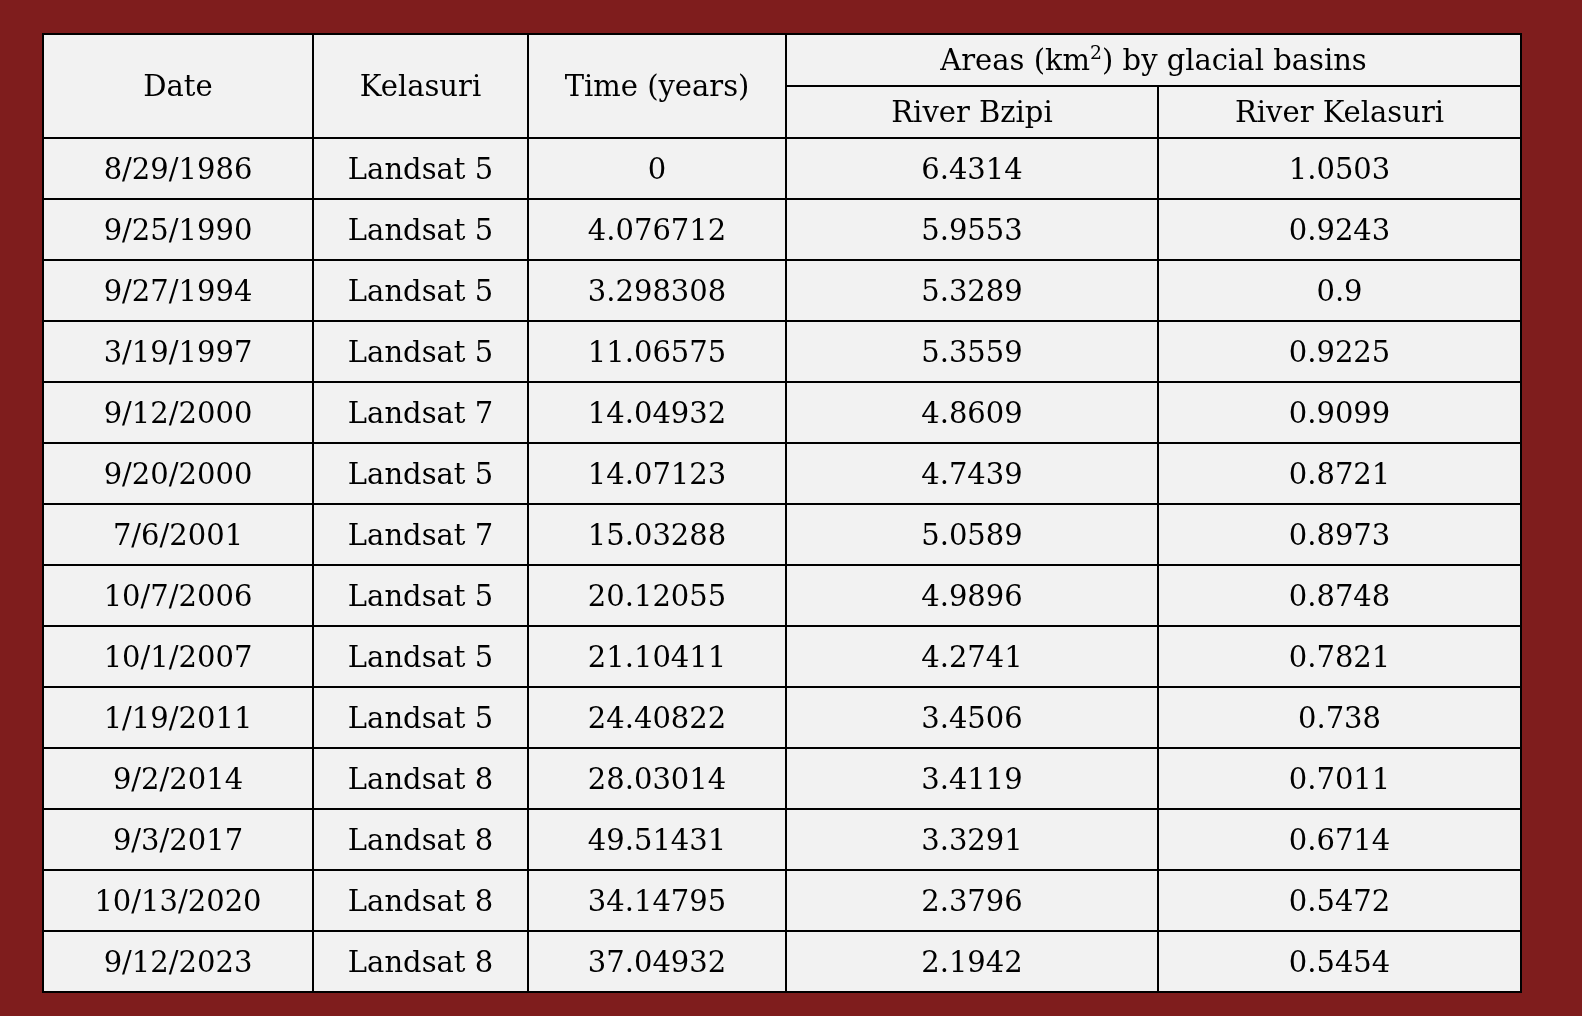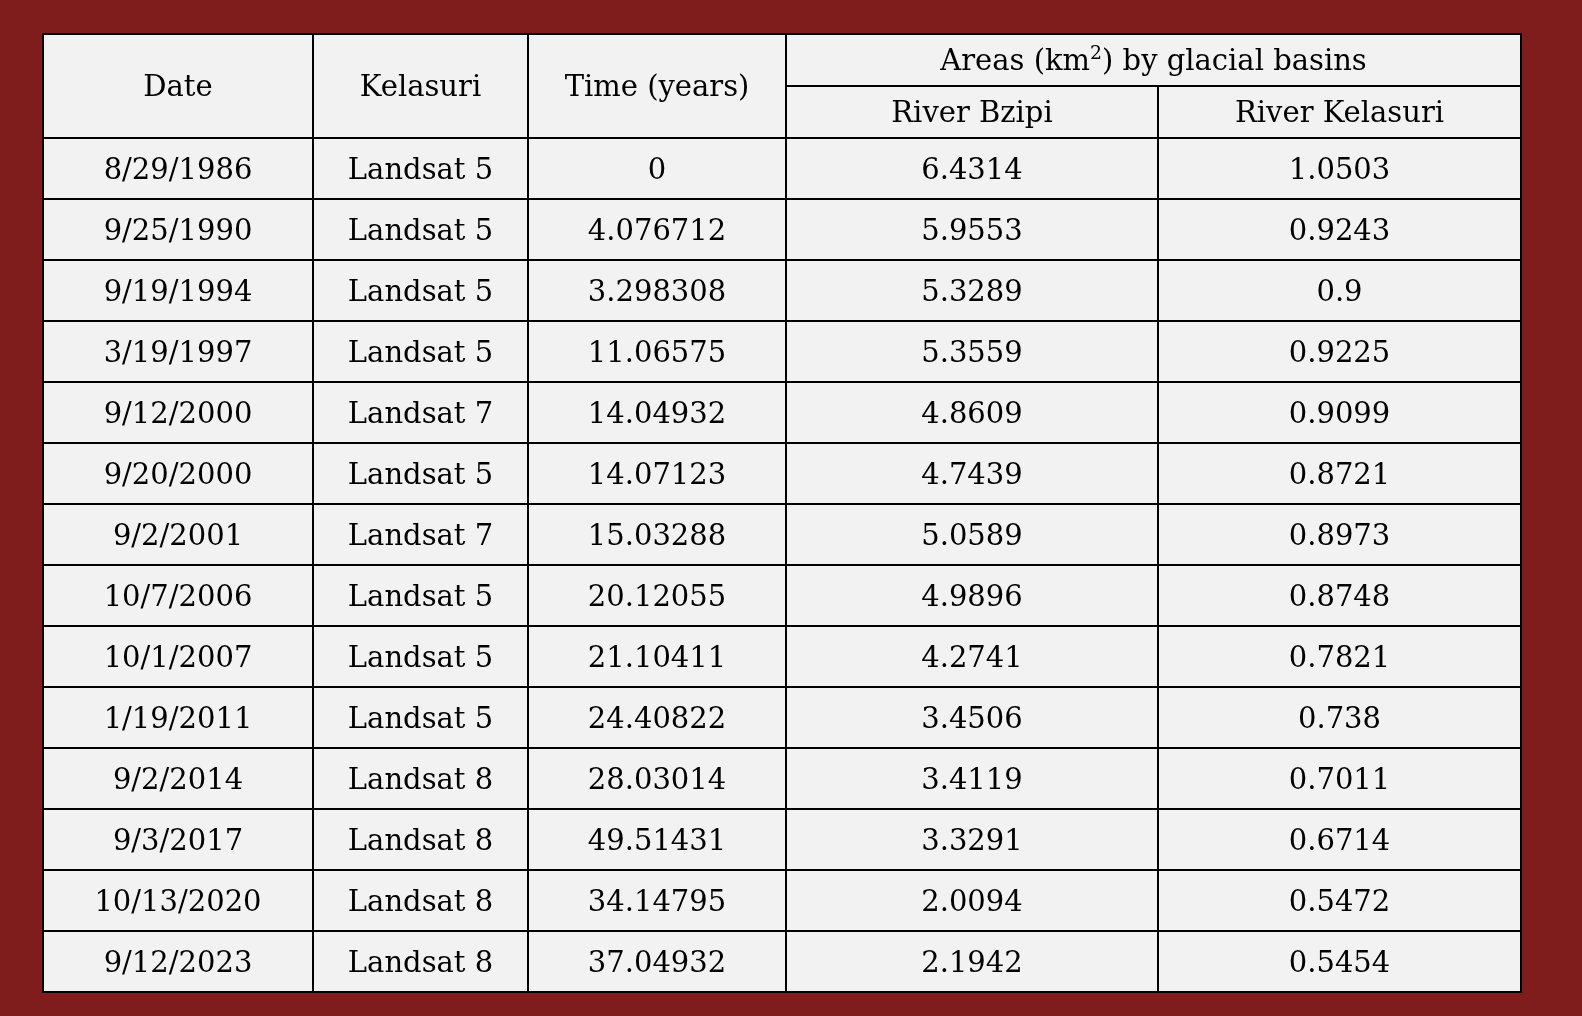--- a/index.html
+++ b/index.html
@@ -99,21 +99,21 @@
           <td>1.0503</td>
         </tr>
         <tr>
           <td>9/25/1990</td>
           <td>Landsat 5</td>
           <td>4.076712</td>
           <td>5.9553</td>
           <td>0.9243</td>
         </tr>
         <tr>
-          <td>9/19/1994</td>
+          <td>9/27/1994</td>
           <td>Landsat 5</td>
           <td>3.298308</td>
           <td>5.3289</td>
           <td>0.9</td>
         </tr>
         <tr>
           <td>3/19/1997</td>
           <td>Landsat 5</td>
           <td>11.06575</td>
           <td>5.3559</td>
@@ -127,21 +127,21 @@
           <td>0.9099</td>
         </tr>
         <tr>
           <td>9/20/2000</td>
           <td>Landsat 5</td>
           <td>14.07123</td>
           <td>4.7439</td>
           <td>0.8721</td>
         </tr>
         <tr>
-          <td>9/2/2001</td>
+          <td>7/6/2001</td>
           <td>Landsat 7</td>
           <td>15.03288</td>
           <td>5.0589</td>
           <td>0.8973</td>
         </tr>
         <tr>
           <td>10/7/2006</td>
           <td>Landsat 5</td>
           <td>20.12055</td>
           <td>4.9896</td>
@@ -172,21 +172,21 @@
           <td>9/3/2017</td>
           <td>Landsat 8</td>
           <td>49.51431</td>
           <td>3.3291</td>
           <td>0.6714</td>
         </tr>
         <tr>
           <td>10/13/2020</td>
           <td>Landsat 8</td>
           <td>34.14795</td>
-          <td>2.0094</td>
+          <td>2.3796</td>
           <td>0.5472</td>
         </tr>
         <tr>
           <td>9/12/2023</td>
           <td>Landsat 8</td>
           <td>37.04932</td>
           <td>2.1942</td>
           <td>0.5454</td>
         </tr>
       </tbody>

